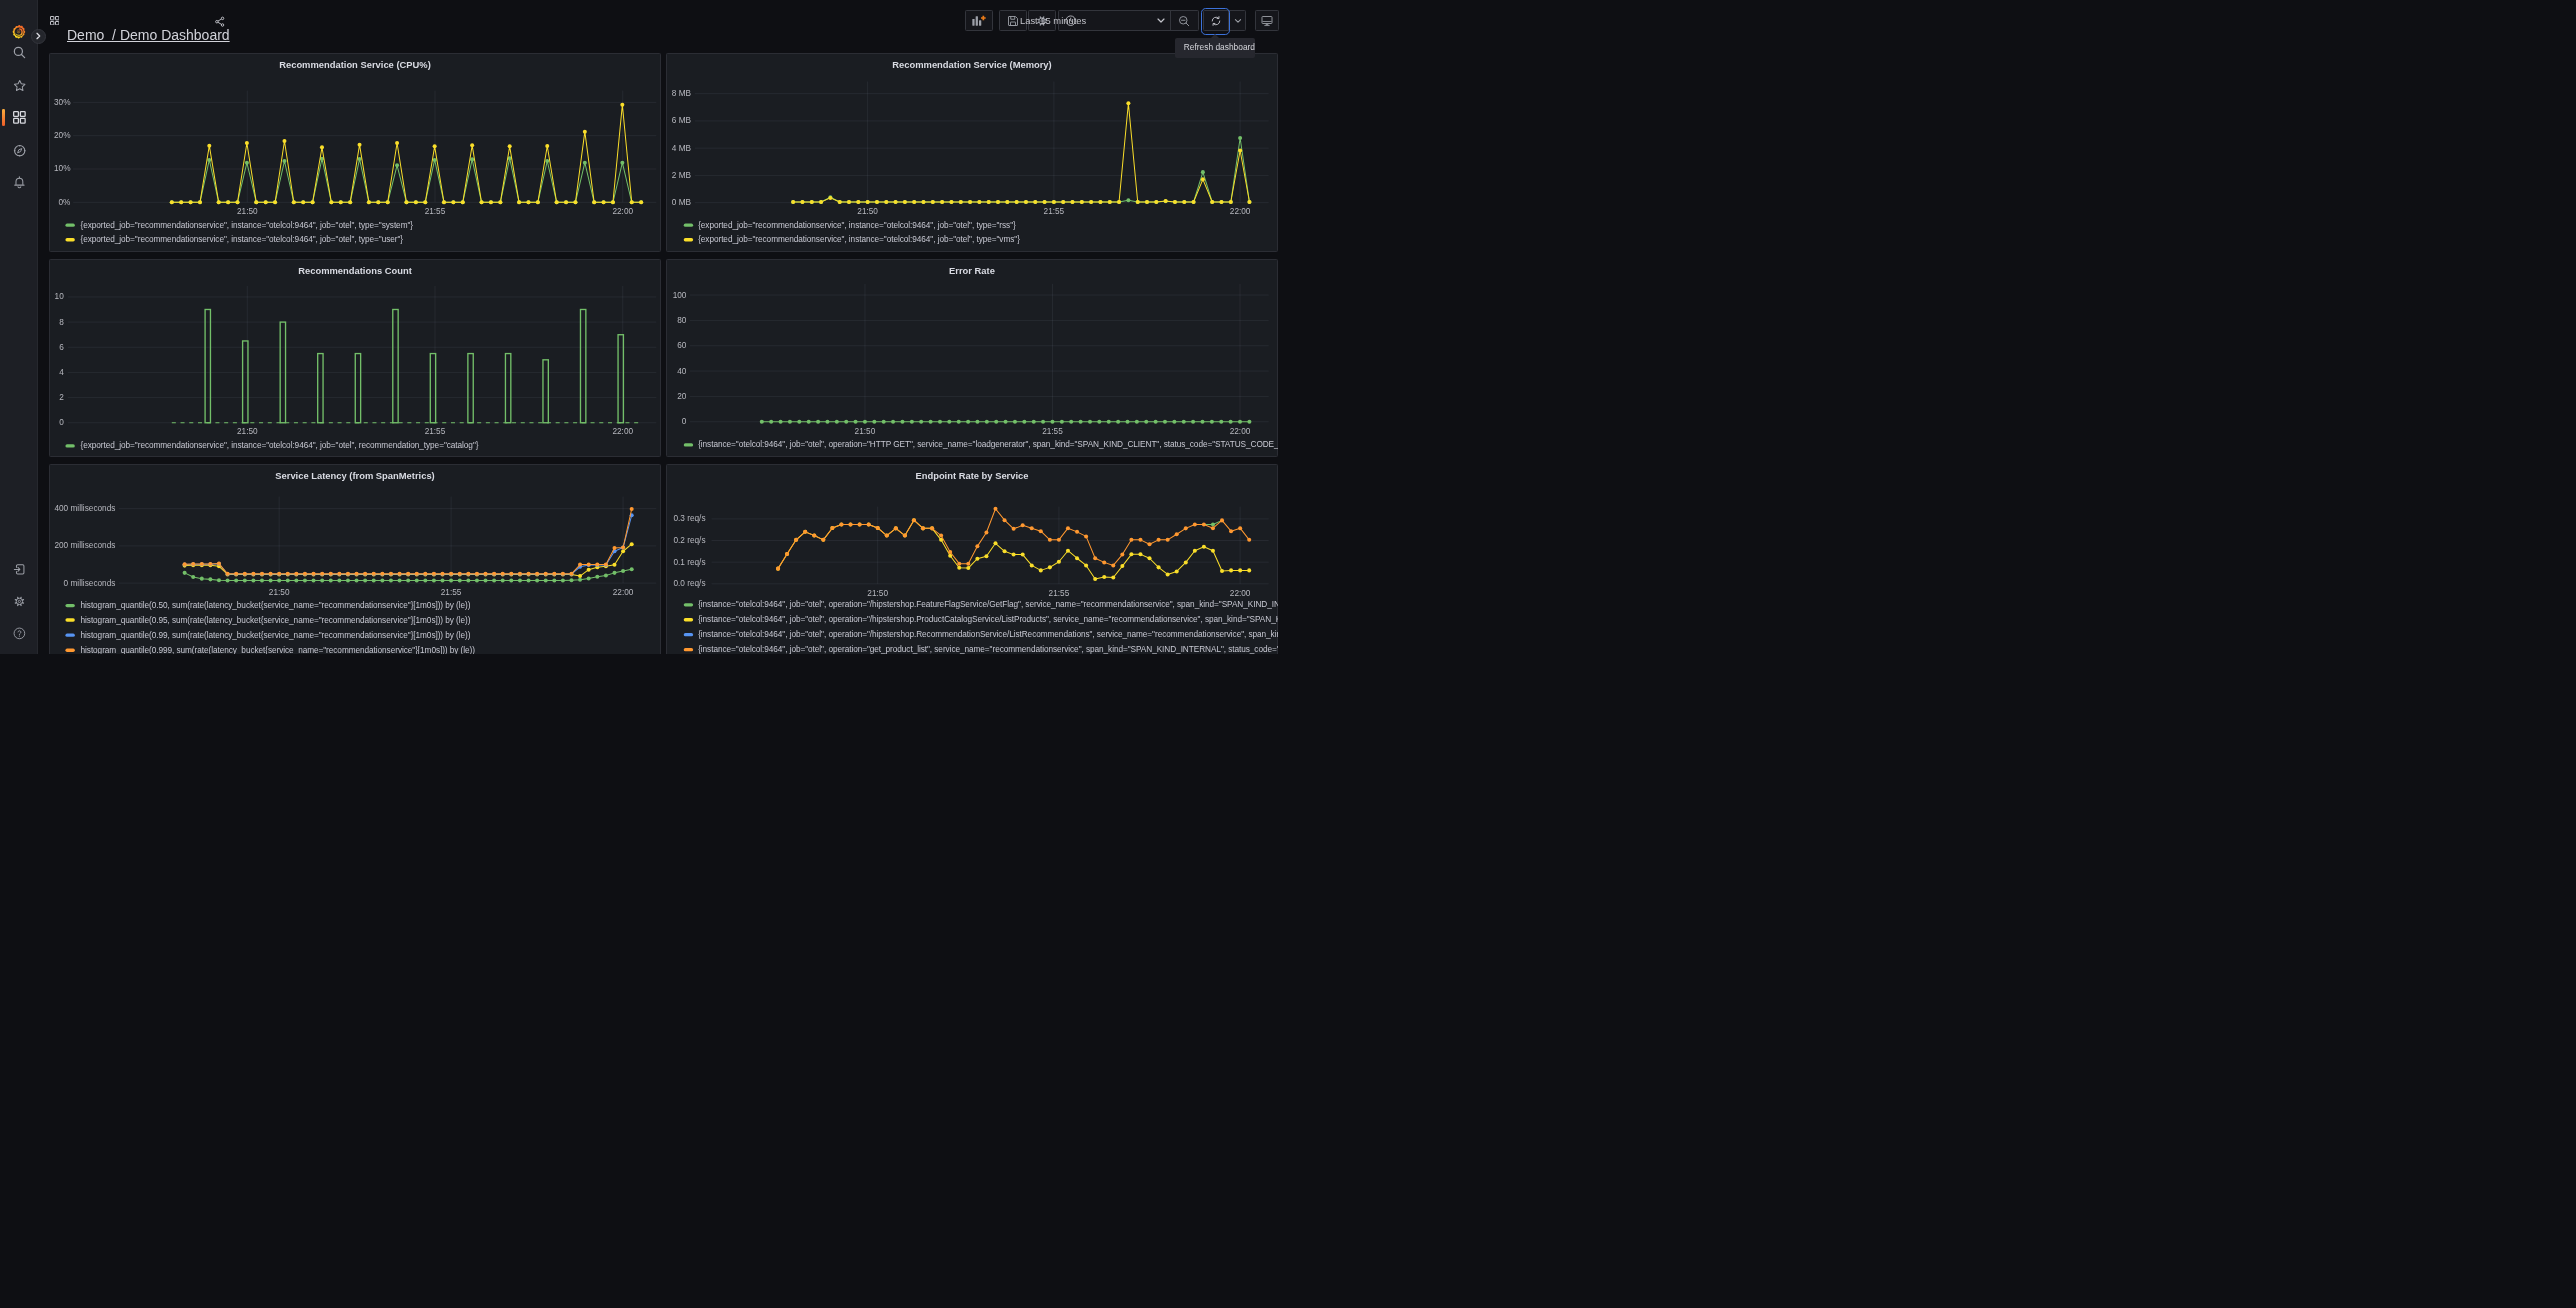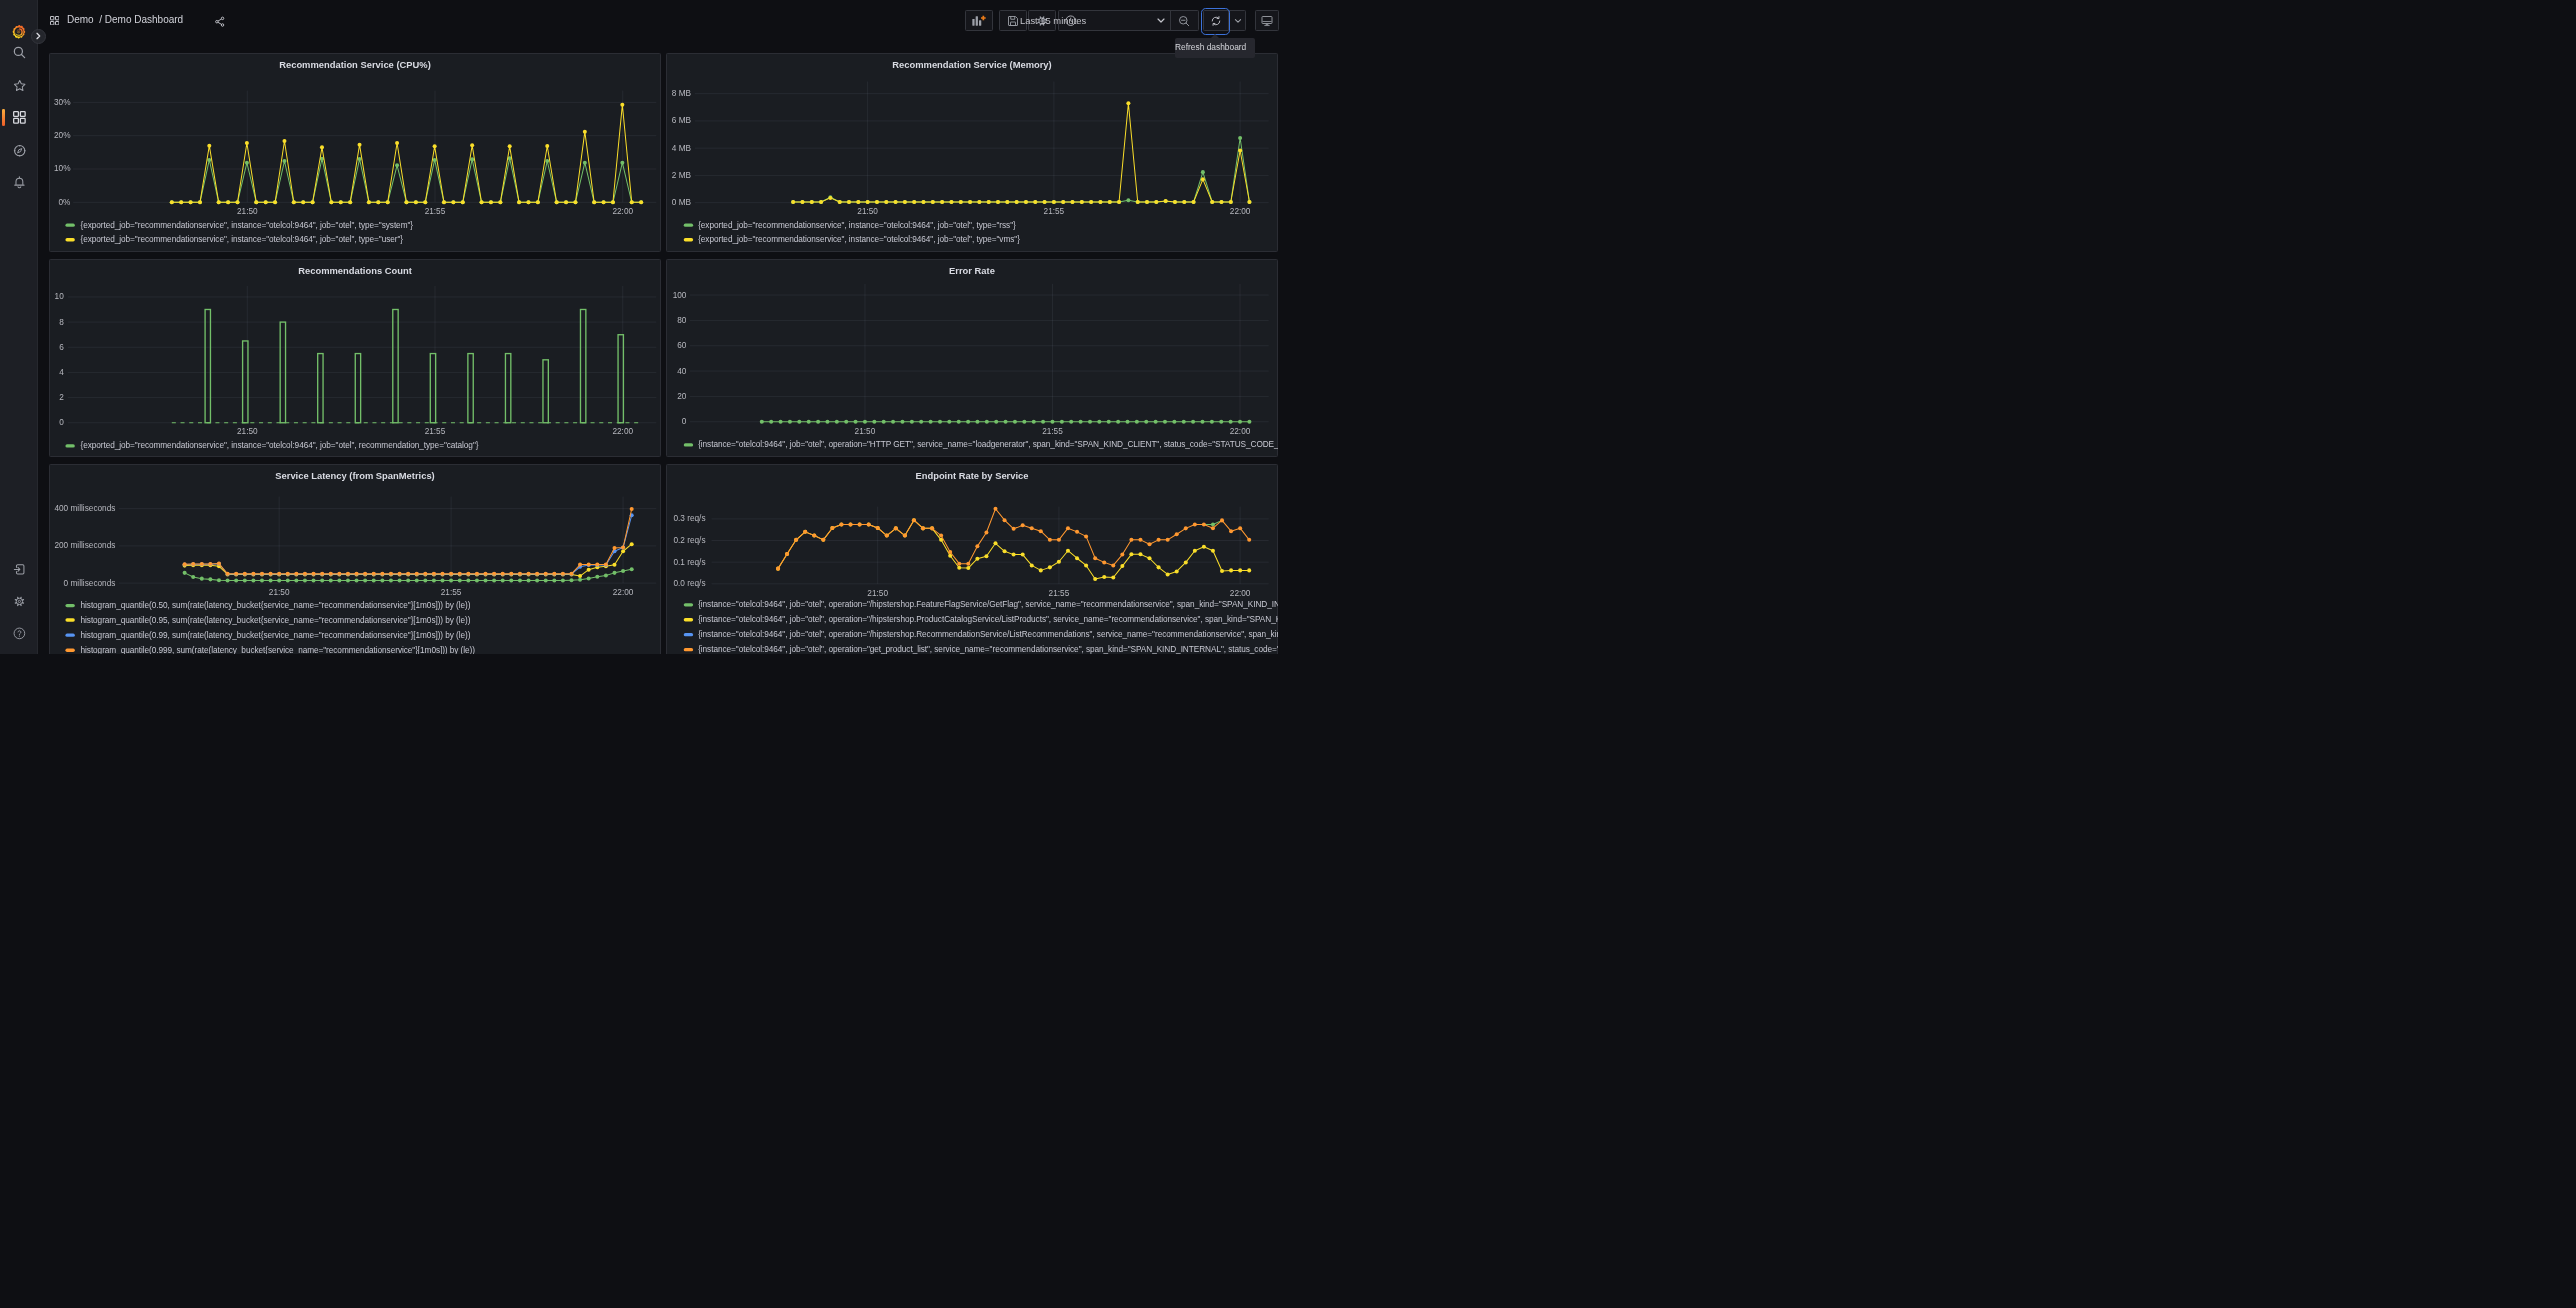--- a/index.html
+++ b/index.html
@@ -101,21 +101,21 @@
   </svg>
 
 <svg style="position:absolute;left:50px;top:16px" width="9.4" height="9.4" viewBox="0 0 14 14">
  <g stroke="#d2d3da" stroke-width="1.4" fill="none">
       <rect x="0.7" y="0.7" width="5.1" height="5.1" rx="0.4"></rect>
       <rect x="8.2" y="0.7" width="5.1" height="5.1" rx="0.4"></rect>
       <rect x="0.7" y="8.2" width="5.1" height="5.1" rx="0.4"></rect>
       <rect x="8.2" y="8.2" width="5.1" height="5.1" rx="0.4"></rect>
     </g>
   </svg>
-<div style="position:absolute;left:67px;top:14px;font-size:10px;color:#d2d3da;">Demo&nbsp; / Demo Dashboard</div>
+<div style="position:absolute;left:67px;top:27px;font-size:14px;color:#d2d3da;text-decoration:underline;">Demo&nbsp; / Demo Dashboard</div>
 <svg style="position:absolute;left:214px;top:16px" width="11.4" height="11.4" viewBox="0 0 24 24">
     <g stroke="#d2d3da" stroke-width="1.8" fill="none">
       <circle cx="18" cy="5" r="2.6"></circle>
       <circle cx="6" cy="12" r="2.6"></circle>
       <circle cx="18" cy="19" r="2.6"></circle>
       <line x1="8.3" y1="10.7" x2="15.7" y2="6.4"></line>
       <line x1="8.3" y1="13.3" x2="15.7" y2="17.6"></line>
     </g>
   </svg>
 
@@ -935,14 +935,14 @@
     <rect x="26.0" y="229.5" width="14" height="5" rx="2.5" fill="#fade2a"></rect>
     <text x="47.5" y="232.0" fill="#c8c9d3" font-size="12.3" letter-spacing="-0.1" dominant-baseline="central">{instance="otelcol:9464", job="otel", operation="/hipstershop.ProductCatalogService/ListProducts", service_name="recommendationservice", span_kind="SPAN_KIND_CLIENT", status_code="STATUS_CODE_UNSET"}</text>
     <rect x="26.0" y="251.8" width="14" height="5" rx="2.5" fill="#5794f2"></rect>
     <text x="47.5" y="254.3" fill="#c8c9d3" font-size="12.3" letter-spacing="-0.1" dominant-baseline="central">{instance="otelcol:9464", job="otel", operation="/hipstershop.RecommendationService/ListRecommendations", service_name="recommendationservice", span_kind="SPAN_KIND_SERVER", status_code="STATUS_CODE_UNSET"}</text>
     <rect x="26.0" y="274.1" width="14" height="5" rx="2.5" fill="#ff9830"></rect>
     <text x="47.5" y="276.6" fill="#c8c9d3" font-size="12.3" letter-spacing="-0.1" dominant-baseline="central">{instance="otelcol:9464", job="otel", operation="get_product_list", service_name="recommendationservice", span_kind="SPAN_KIND_INTERNAL", status_code="STATUS_CODE_UNSET"}</text>
   </svg>
 
 <div style="position:absolute;left:1175px;top:38px;width:80px;height:19.5px;background:#26272e;border-radius:2px;"></div>
 <div style="position:absolute;left:1211px;top:34px;width:0;height:0;border-left:4.7px solid transparent;border-right:4.7px solid transparent;border-bottom:4.7px solid #26272e;"></div>
-<div style="position:absolute;left:1175px;top:42px;width:80px;text-align:left;font-size:8.4px;color:#d5d6db;">Refresh dashboard</div>
+<div style="position:absolute;left:1175px;top:42px;width:80px;text-align:right;font-size:8.4px;color:#d5d6db;">Refresh dashboard</div>
 
 
 </body></html>

